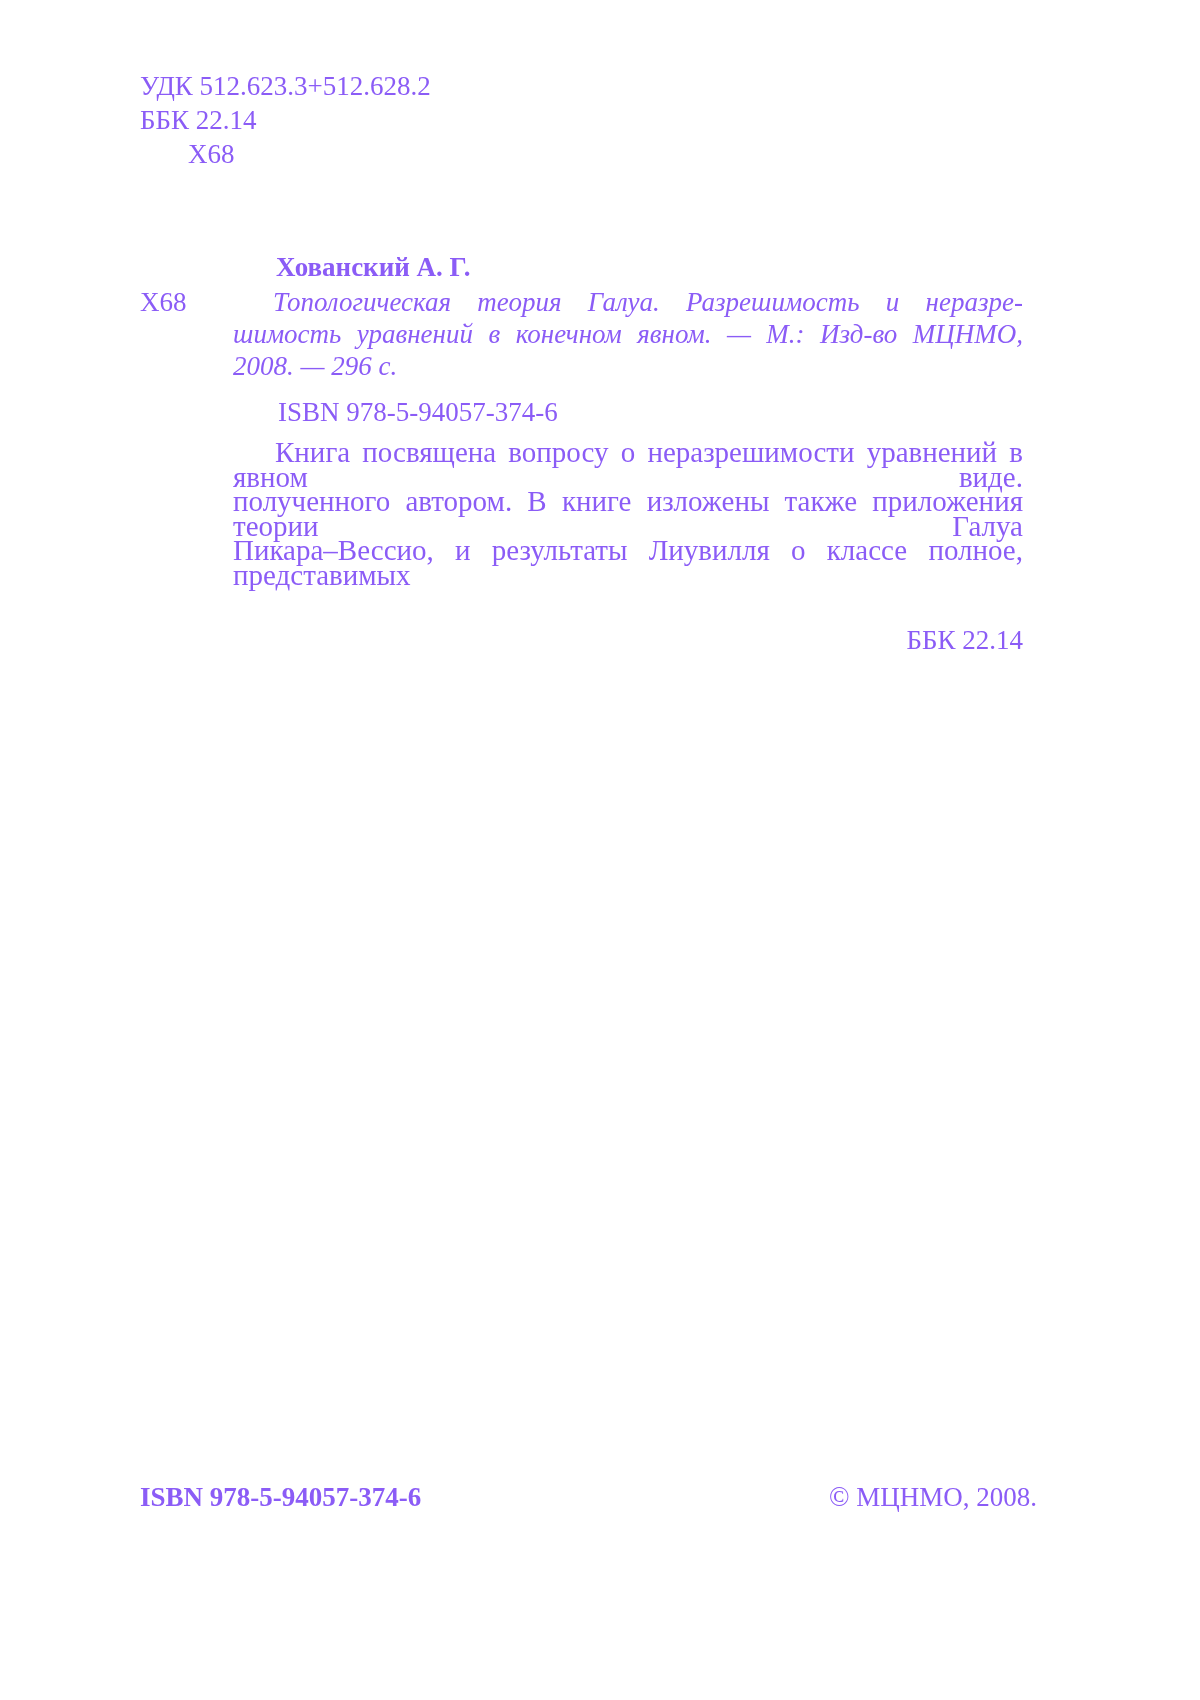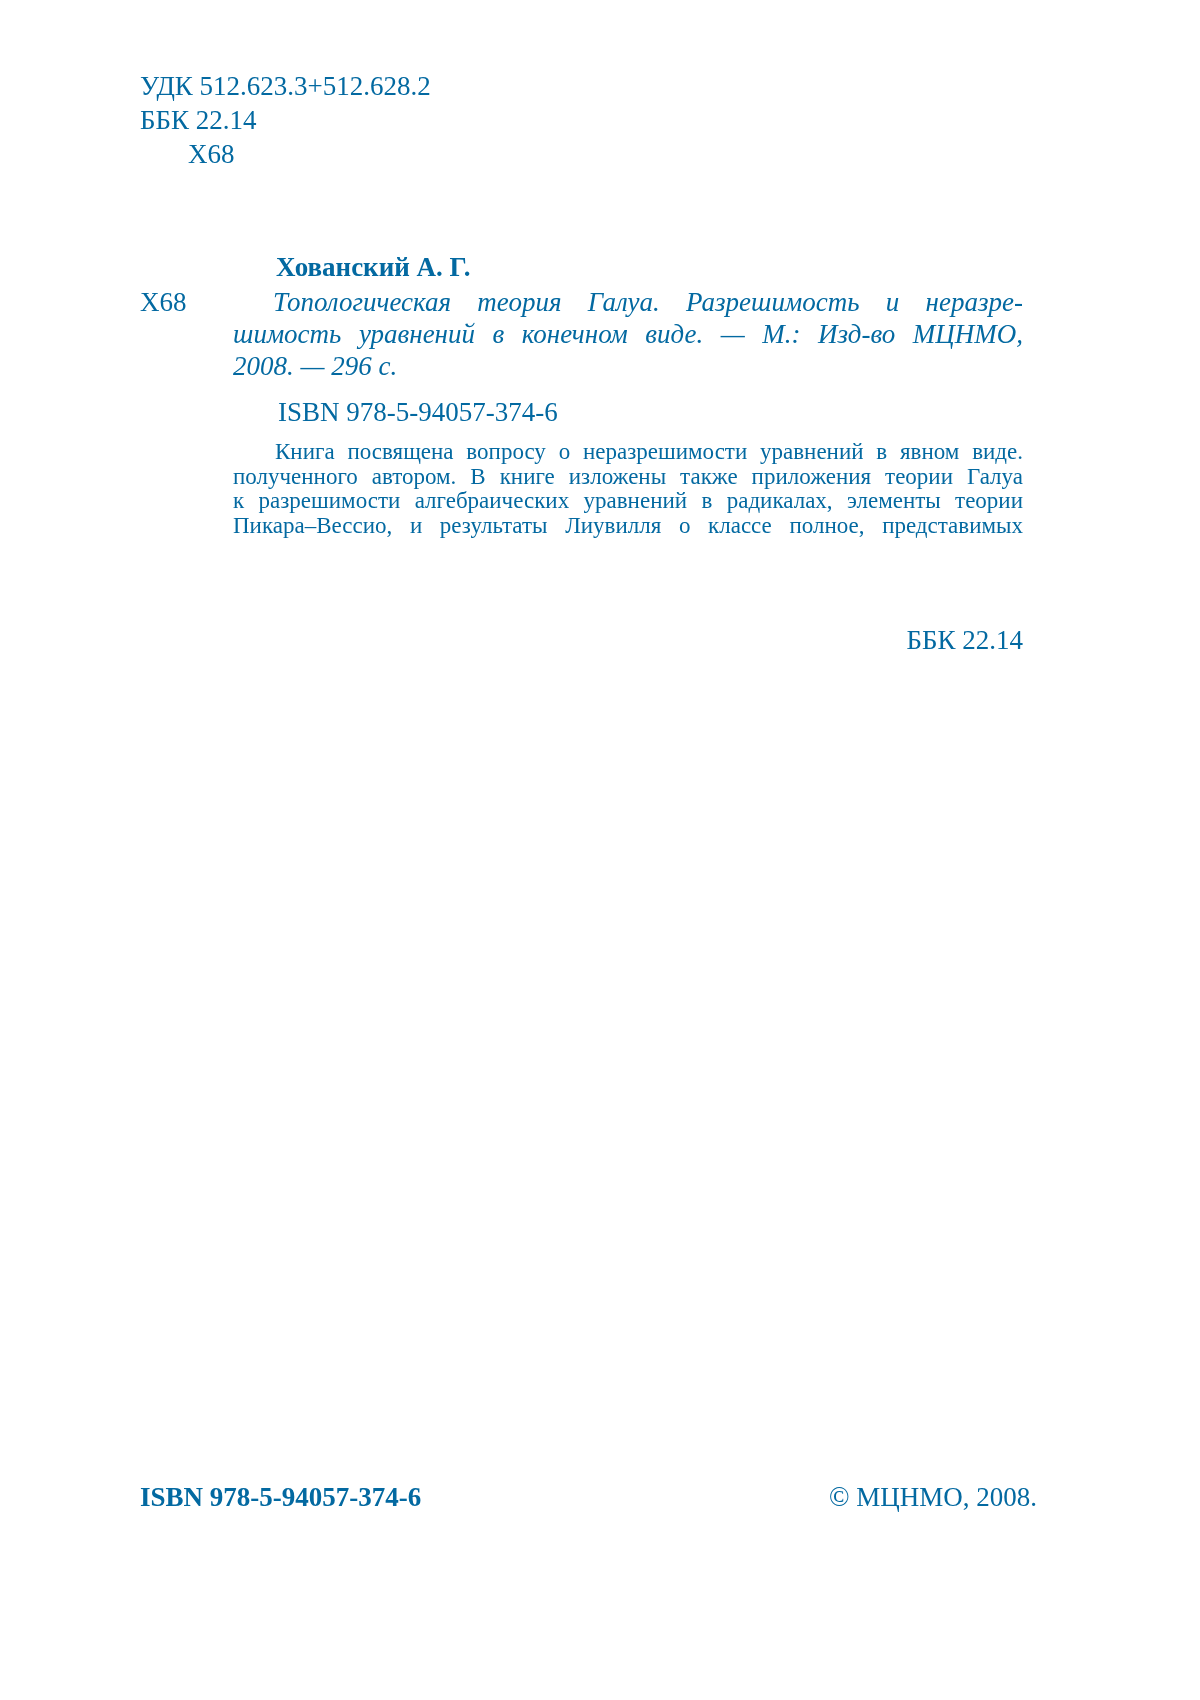--- a/index.html
+++ b/index.html
@@ -6,21 +6,21 @@
     margin: 0;
     padding: 0;
     background: #ffffff;
   }
   .page {
     position: relative;
     width: 1200px;
     height: 1700px;
     background: #ffffff;
     font-family: "Liberation Serif", "DejaVu Serif", serif;
-    color: #0369a1;
+    color: #8b5cf6;
     overflow: hidden;
   }
   
   .top-meta {
     position: absolute;
     left: 140px;
     top: 69px;
     font-size: 27px;
     line-height: 34px;
     white-space: nowrap;
@@ -66,21 +66,21 @@
     font-size: 27px;
     line-height: 32px;
   }
 
   
   .annotation {
     position: absolute;
     left: 233px;
     top: 440px;
     width: 790px;
-    font-size: 23px;
+    font-size: 29px;
     line-height: 24.6px;
   }
   .ann-indent { text-indent: 42px; }
 
   
   .bbk-right {
     position: absolute;
     right: 177px;
     top: 624px;
     font-size: 27px;
@@ -116,30 +116,29 @@
     <div>ББК 22.14</div>
     <div class="indent">Х68</div>
   </div>
 
   <div class="entry-code">Х68</div>
 
   <div class="author">Хованский А. Г.</div>
 
   <div class="record">
     <div class="rec-first j">Топологическая теория Галуа. Разрешимость и неразре-</div>
-    <div class="j">шимость уравнений в конечном виде. — М.: Изд-во МЦНМО,</div>
+    <div class="j">шимость уравнений в конечном явном. — М.: Изд-во МЦНМО,</div>
     <div>2008. — 296 с.</div>
   </div>
 
   <div class="isbn-line">ISBN 978-5-94057-374-6</div>
 
   <div class="annotation">
     <div class="ann-indent j">Книга посвящена вопросу о неразрешимости уравнений в явном виде.</div>
     <div class="j">полученного автором. В книге изложены также приложения теории Галуа</div>
-    <div class="j">к разрешимости алгебраических уравнений в радикалах, элементы теории</div>
     <div class="j">Пикара–Вессио, и результаты Лиувилля о классе полное, представимых</div>
   </div>
 
   <div class="bbk-right">ББК 22.14</div>
 
   <div class="footer">
     <div class="footer-isbn">ISBN 978-5-94057-374-6</div>
     <div class="footer-copy">© МЦНМО, 2008.</div>
   </div>
 

